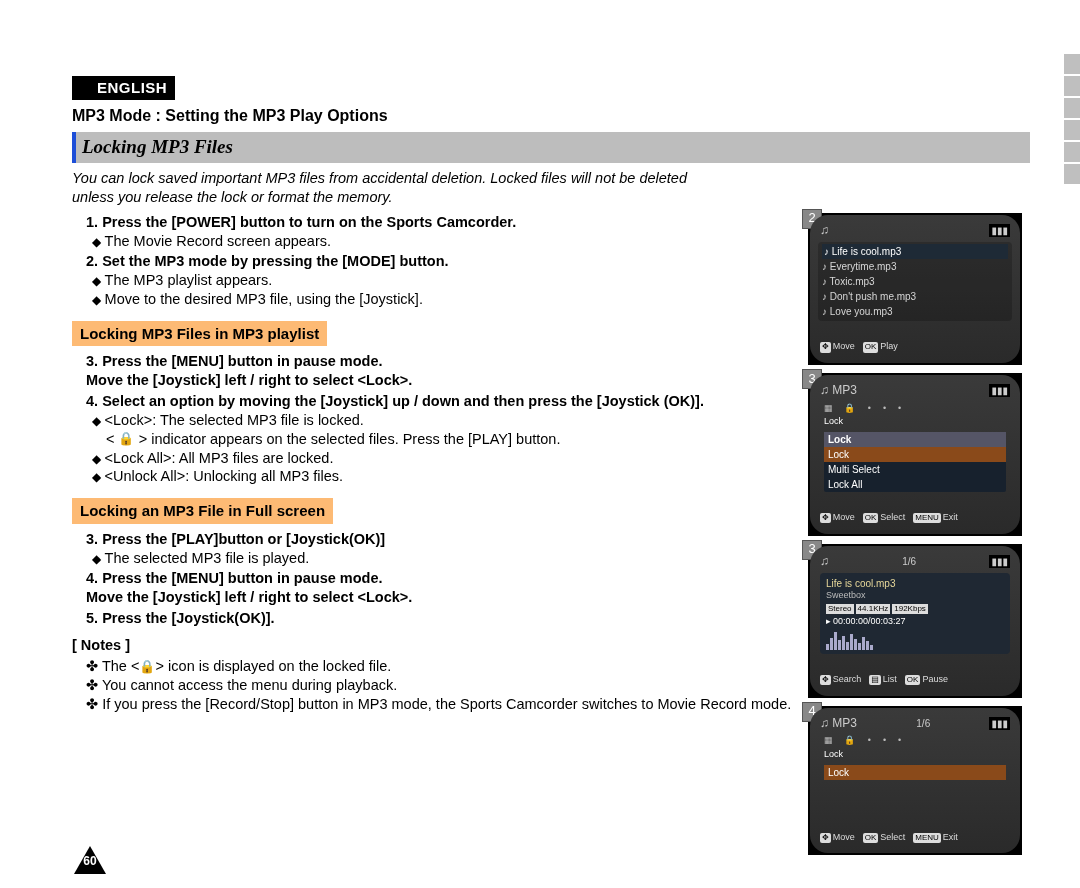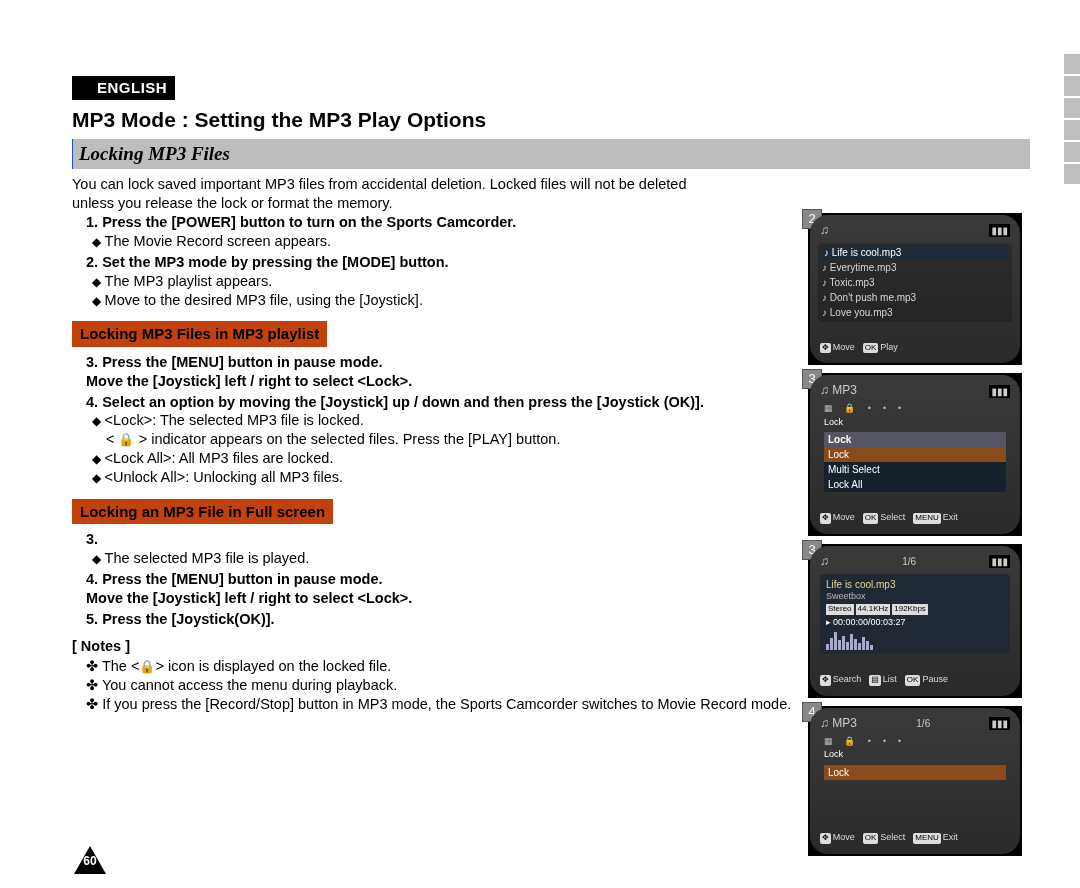--- a/index.html
+++ b/index.html
@@ -21,54 +21,54 @@
     display: inline-block;
     background: #000;
     color: #fff;
     font-weight: bold;
     padding: 2px 8px 2px 25px;
     font-size: 15px;
     letter-spacing: 0.5px;
     margin-bottom: 4px;
   }
   .title {
-    font-size: 21px;
+    font-size: 16px;
     font-weight: bold;
     margin: 2px 0 6px 0;
   }
   .subtitle-bar {
     background: #bdbdbd;
-    border-left: 1px solid #1d4ed8;
+    border-left: 4px solid #1d4ed8;
     padding: 3px 6px;
     font-style: italic;
     font-weight: bold;
     font-size: 19px;
     margin-bottom: 6px;
     font-family: "Times New Roman", serif;
   }
-  .intro { margin-bottom: 0; }
+  .intro { margin-bottom: 6px; font-style: italic; }
   .cols { display: flex; gap: 16px; }
   .left { flex: 0 0 720px; }
   .right { flex: 1; display: flex; flex-direction: column; gap: 8px; align-items: flex-start; }
   ol.steps { list-style: none; counter-reset: step; margin-left: 14px; }
   ol.steps > li::before {
     counter-increment: step;
     content: counter(step) ". ";
     font-weight: bold;
   }
   ol.steps.from3 { counter-reset: step 2; }
   ol.steps > li { margin-bottom: 2px; }
   ol.steps > li .step-head { font-weight: bold; display:inline; }
   ol.steps > li .step-body { display:block; margin-left: 14px; }
   ul.sub { list-style: none; margin-left: 6px; }
   ul.sub > li::before { content: "◆ "; font-size: 12px; }
   ul.sub2 { list-style:none; margin-left:20px;}
   .subhead {
     display: inline-block;
-    background: #c2410c;
+    background: #fdba74;
     font-weight: bold;
     padding: 3px 8px;
     font-size: 15px;
     margin: 10px 0 6px 0;
   }
   .notes-title { font-weight: bold; margin: 8px 0 2px 0; }
   ul.notes { list-style: none; margin-left: 14px; }
   ul.notes > li::before { content: "✤ "; }
   .lock-icon {
     display: inline-block;
@@ -197,20 +197,21 @@
             <li>&lt;Lock All&gt;: All MP3 files are locked.</li>
             <li>&lt;Unlock All&gt;: Unlocking all MP3 files.</li>
           </ul>
         </li>
       </ol>
 
       <div class="subhead">Locking an MP3 File in Full screen</div>
 
       <ol class="steps from3">
         <li>
+          <span class="step-head">Press the [PLAY]button or [Joystick(OK)]</span>
           <ul class="sub">
             <li>The selected MP3 file is played.</li>
           </ul>
         </li>
         <li>
           <span class="step-head">Press the [MENU] button in pause mode.</span>
           <div class="step-head step-body" style="margin-left:0;"><span>Move the [Joystick] left / right to select &lt;Lock&gt;.</span></div>
         </li>
         <li>
           <span class="step-head">Press the [Joystick(OK)].</span>

